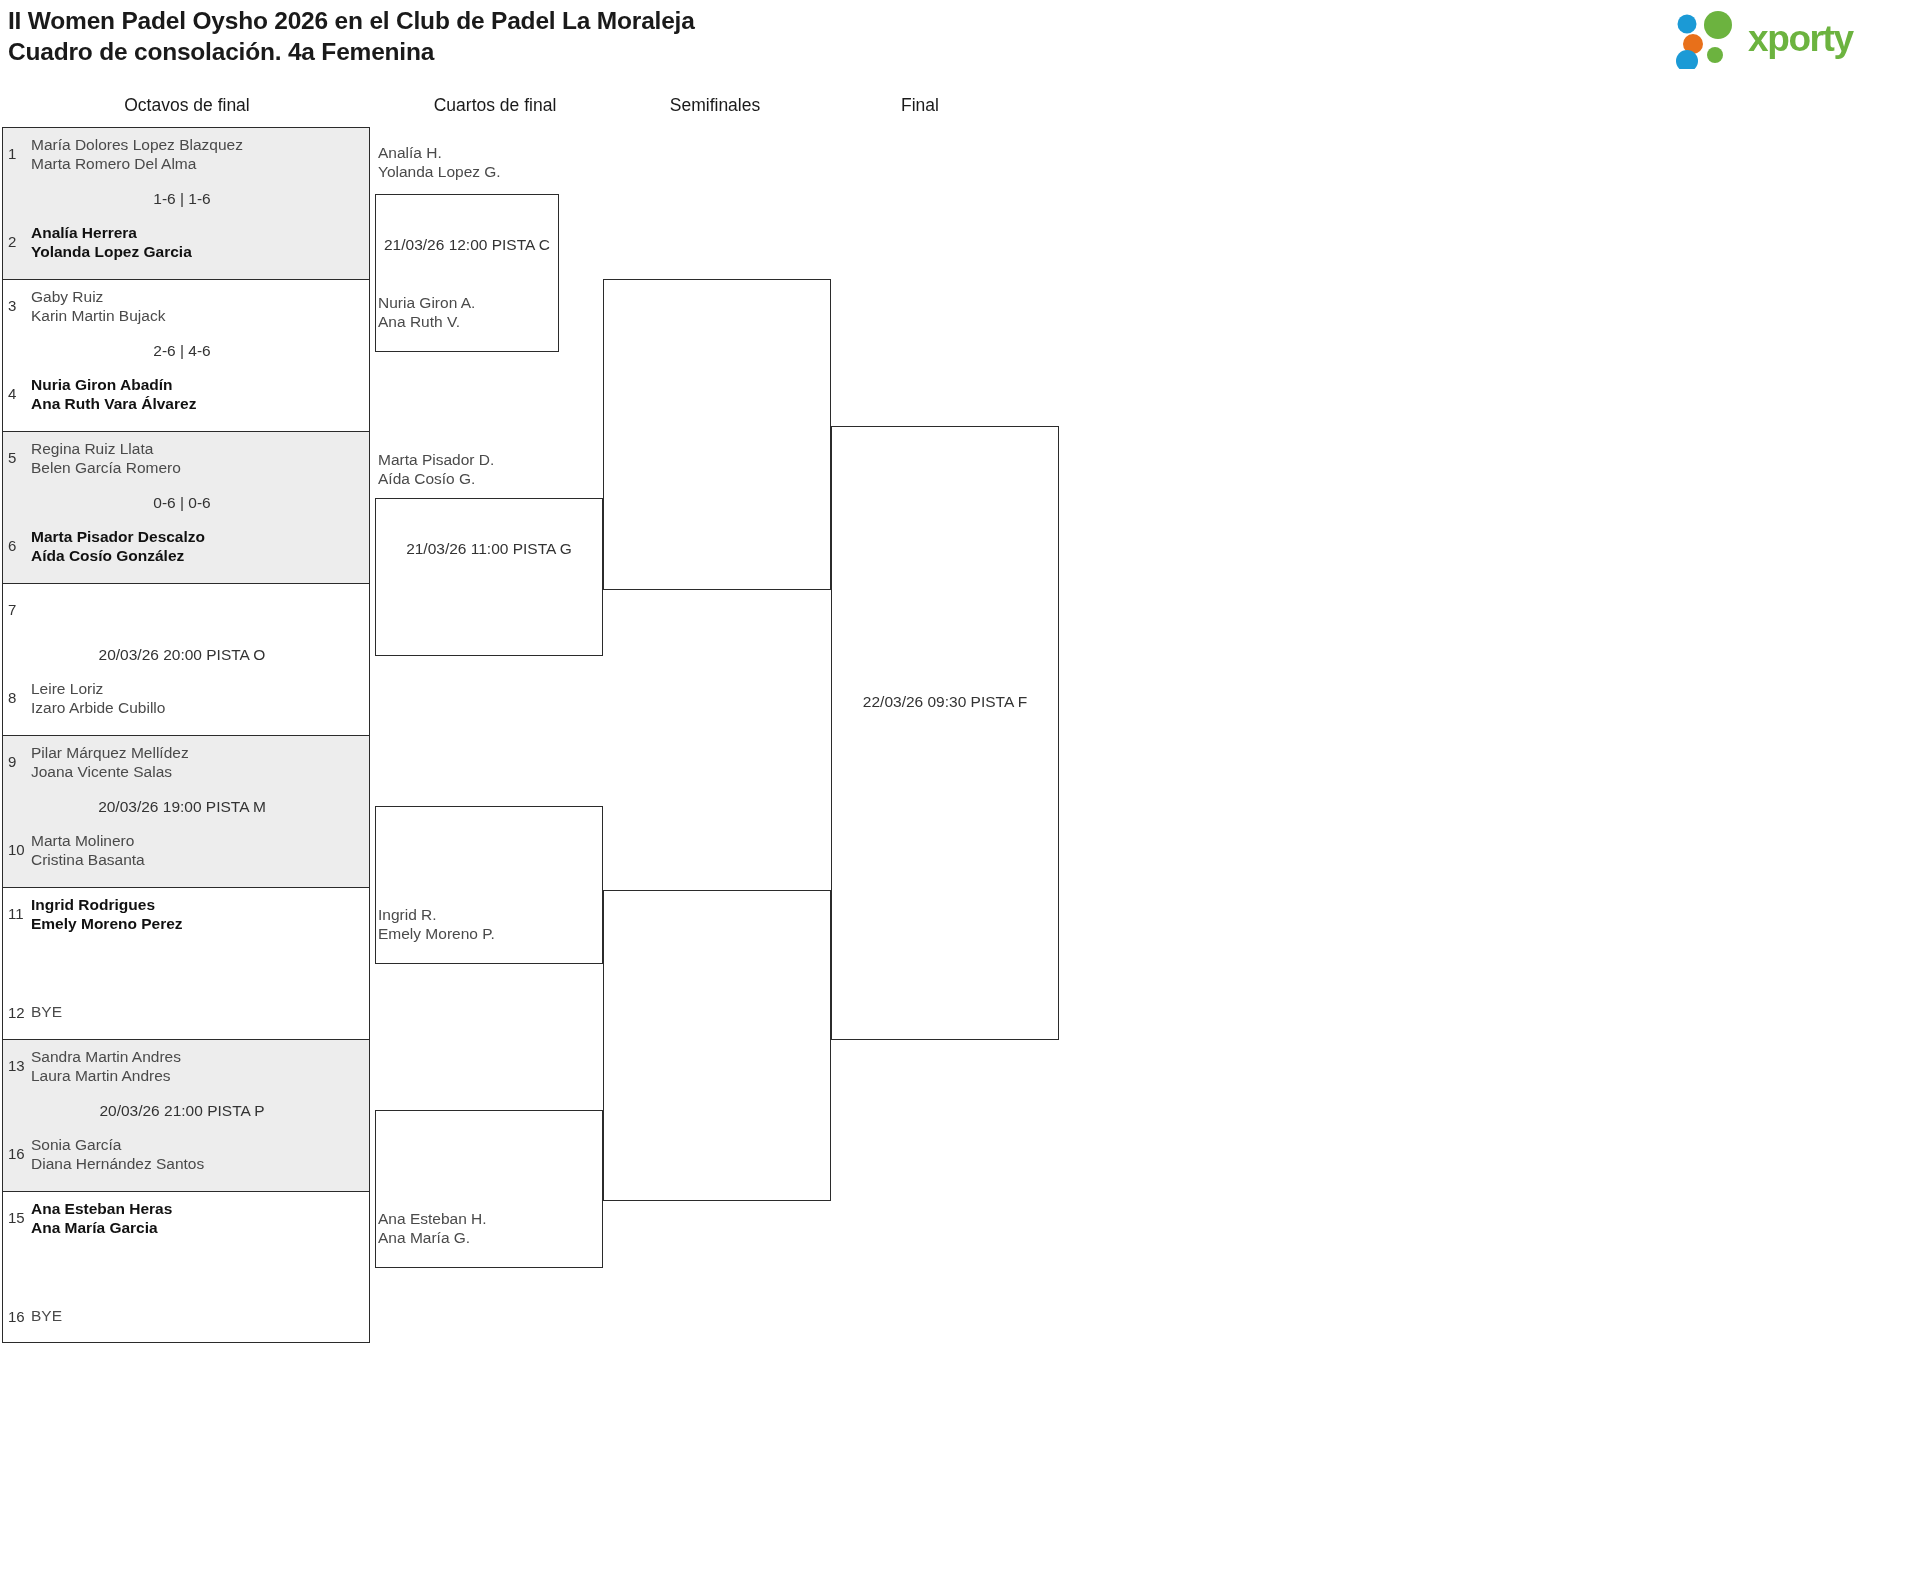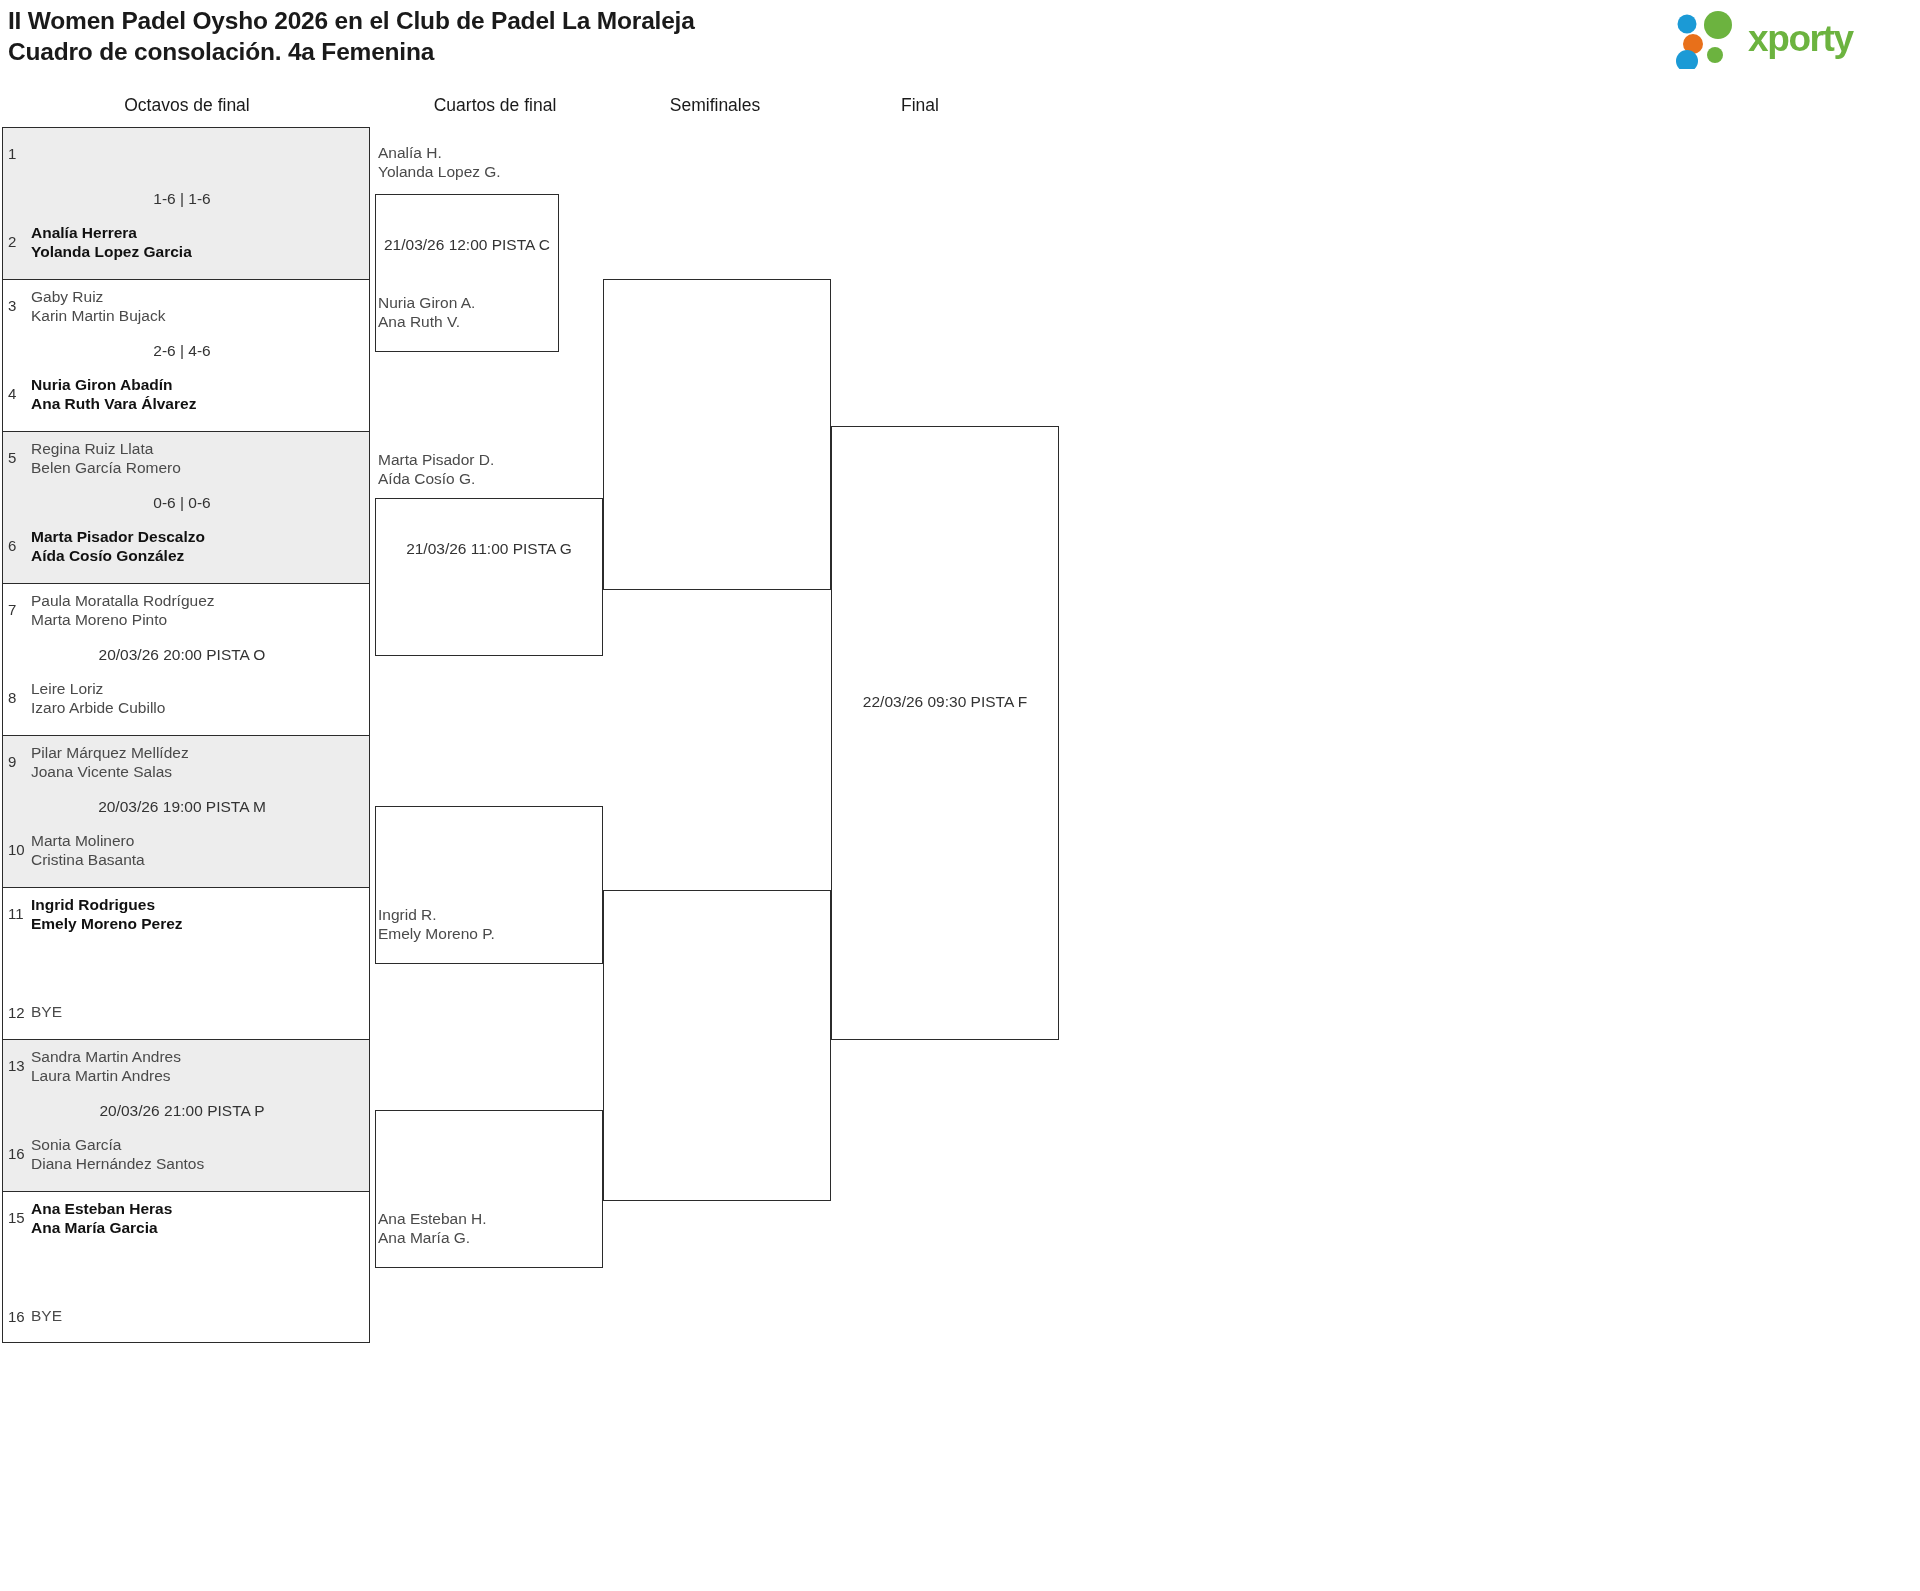--- a/index.html
+++ b/index.html
@@ -98,20 +98,24 @@
 </div>
 
 <div class="round-head" style="left:42px;  width:290px;">Octavos de final</div>
 <div class="round-head" style="left:350px; width:290px;">Cuartos de final</div>
 <div class="round-head" style="left:570px; width:290px;">Semifinales</div>
 <div class="round-head" style="left:790px; width:260px;">Final</div>
 
 <div class="r1-col" id="r1col">
       <div class="r1-match shaded" style="height: 152px;">
         <div class="seed" style="top: 18px;">1</div>
+        <div class="team" style="top: 8px;">
+          <span class="nm">María Dolores Lopez Blazquez</span>
+          <span class="nm">Marta Romero Del Alma</span>
+        </div>
         <div class="seed" style="top: 106px;">2</div>
         <div class="team win" style="top: 96px;">
           <span class="nm">Analía Herrera</span>
           <span class="nm">Yolanda Lopez Garcia</span>
         </div>
         <div class="r1-mid" style="top: 63px;">1-6 | 1-6</div>
       </div>
       <div class="r1-match" style="height: 152px;">
         <div class="seed" style="top: 18px;">3</div>
         <div class="team" style="top: 8px;">
@@ -133,24 +137,20 @@
         </div>
         <div class="seed" style="top: 106px;">6</div>
         <div class="team win" style="top: 96px;">
           <span class="nm">Marta Pisador Descalzo</span>
           <span class="nm">Aída Cosío González</span>
         </div>
         <div class="r1-mid" style="top: 63px;">0-6 | 0-6</div>
       </div>
       <div class="r1-match" style="height: 152px;">
         <div class="seed" style="top: 18px;">7</div>
-        <div class="team" style="top: 8px;">
-          <span class="nm">Paula Moratalla Rodríguez</span>
-          <span class="nm">Marta Moreno Pinto</span>
-        </div>
         <div class="seed" style="top: 106px;">8</div>
         <div class="team" style="top: 96px;">
           <span class="nm">Leire Loriz</span>
           <span class="nm">Izaro Arbide Cubillo</span>
         </div>
         <div class="r1-mid" style="top: 63px;">20/03/26 20:00 PISTA O</div>
       </div>
       <div class="r1-match shaded" style="height: 152px;">
         <div class="seed" style="top: 18px;">9</div>
         <div class="team" style="top: 8px;">

